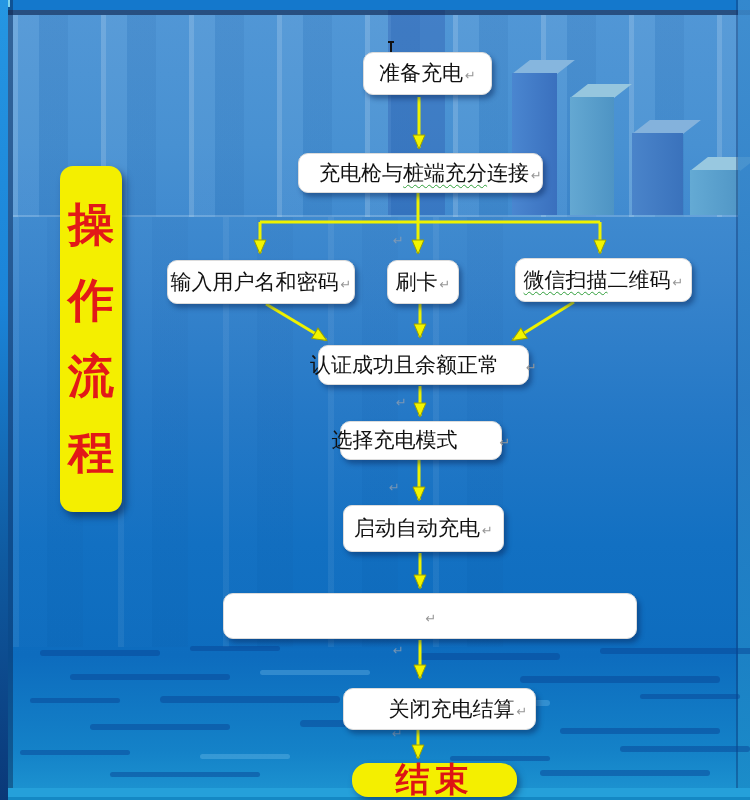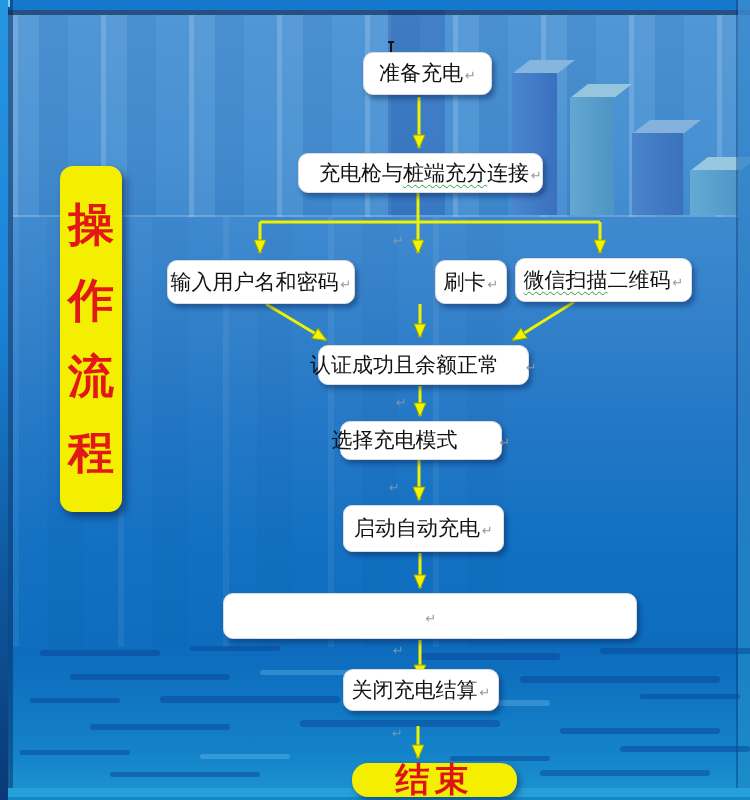--- a/index.html
+++ b/index.html
@@ -162,21 +162,21 @@
       <div class="node" style="left: 298px; top: 153px; width: 243px; height: 38px; justify-content: flex-end;">
         <span>充电枪与</span>
         <span class="wavy">桩端充分</span>
         <span>连接</span>
         <span class="ret">↵</span>
       </div>
       <div class="node" style="left: 167px; top: 260px; width: 186px; height: 42px;">
         <span>输入用户名和密码</span>
         <span class="ret">↵</span>
       </div>
-      <div class="node" style="left: 387px; top: 260px; width: 70px; height: 42px; margin-left: 48px;">
+      <div class="node" style="left: 387px; top: 260px; width: 70px; height: 42px;">
         <span>刷卡</span>
         <span class="ret">↵</span>
       </div>
       <div class="node" style="left: 515px; top: 258px; width: 175px; height: 42px;">
         <span class="wavy">微信扫描</span>
         <span>二维码</span>
         <span class="ret">↵</span>
       </div>
       <div class="node" style="left: 318px; top: 345px; width: 209px; height: 38px; gap: 25px;">
         <span>认证成功且余额正常</span>
@@ -186,21 +186,21 @@
         <span>选择充电模式</span>
         <span class="ret">↵</span>
       </div>
       <div class="node" style="left: 343px; top: 505px; width: 159px; height: 45px; border-radius: 9px;">
         <span>启动自动充电</span>
         <span class="ret">↵</span>
       </div>
       <div class="node" style="left: 223px; top: 593px; width: 412px; height: 44px;">
         <span class="ret">↵</span>
       </div>
-      <div class="node" style="left: 343px; top: 669px; width: 154px; height: 40px;">
+      <div class="node" style="left: 343px; top: 688px; width: 154px; height: 40px; padding-left: 37px;">
         <span>关闭充电结算</span>
         <span class="ret">↵</span>
       </div>
     </div>
 
   <div class="end-shadow-frag" id="end-frag" style="left: 387px; top: 795px; width: 125px;">结束</div>
   <div class="end-node" id="end-node" style="left: 352px; top: 763px; width: 165px; height: 34px; background: rgb(244, 239, 0); color: rgb(221, 20, 20);">
     <span>结束</span>
   </div>
 

